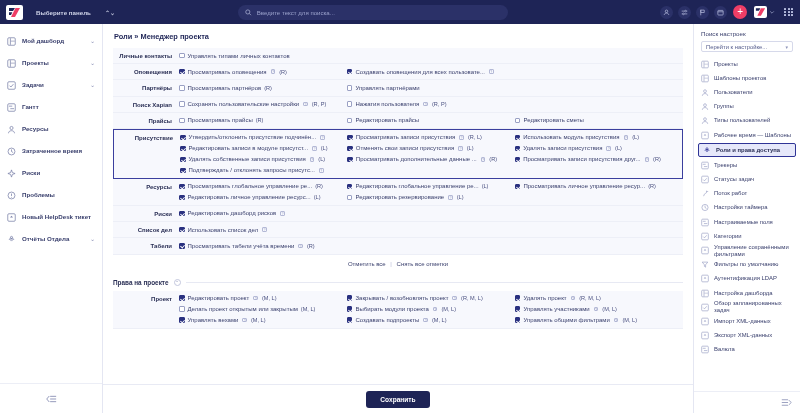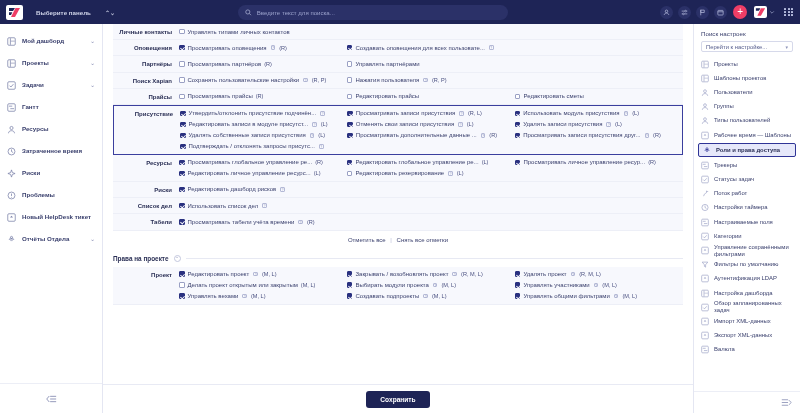--- a/index.html
+++ b/index.html
@@ -303,20 +303,21 @@
         <svg width="12" height="10" viewBox="0 0 14 11">
           <path d="M5 2 L2 5.5 L5 9" fill="none" stroke="#8e94b8" stroke-width="1.1"></path>
           <line x1="6" y1="2.4" x2="13" y2="2.4" stroke="#8e94b8" stroke-width="1.1"></line>
           <line x1="6" y1="5.5" x2="13" y2="5.5" stroke="#8e94b8" stroke-width="1.1"></line>
           <line x1="6" y1="8.6" x2="13" y2="8.6" stroke="#8e94b8" stroke-width="1.1"></line>
         </svg>
       </div>
     </div>
 
     <div class="main">
+      <div class="crumb">Роли » Менеджер проекта</div>
       <div class="content">
         <div id="rows-host">
             <div class="prow">
               <div class="plabel">Личные контакты</div>
               <div class="pcols">
                 <div class="pcol">
                   <div class="perm">
                     <span class="cb"></span>
                     <span class="plabel2">Управлять типами личных контактов</span>
                   </div>

